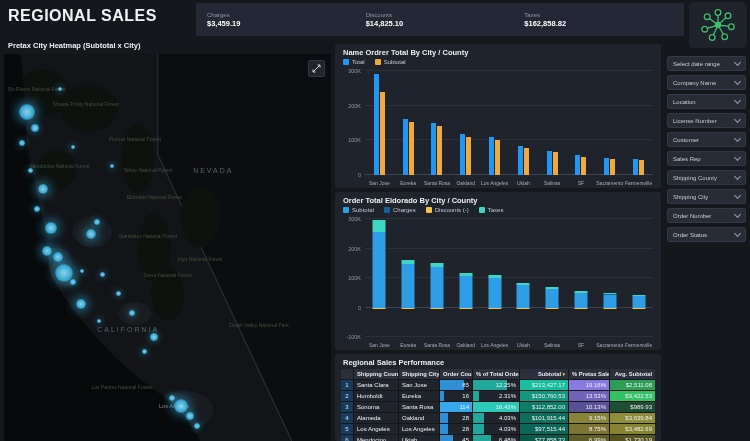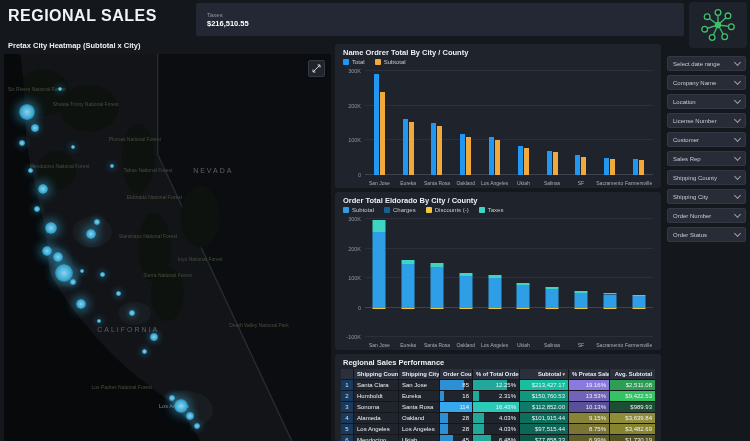--- a/index.html
+++ b/index.html
@@ -57,22 +57,30 @@
   .flabel{white-space:nowrap;overflow:hidden;}
   .chev{width:4px;height:4px;border-right:1px solid #97a0ac;border-bottom:1px solid #97a0ac;transform:rotate(45deg);margin-top:-2px;flex:none;}
 </style>
 </head>
 <body>
 
 <h1 id="pageTitle">REGIONAL SALES</h1>
 
 <div id="kpiBar">
     <div class="kpi">
+      <div class="kpi-label">Charges</div>
+      <div class="kpi-value">$3,459.19</div>
+    </div>
+    <div class="kpi">
+      <div class="kpi-label">Discounts</div>
+      <div class="kpi-value">$14,825.10</div>
+    </div>
+    <div class="kpi">
       <div class="kpi-label">Taxes</div>
-      <div class="kpi-value">$216,510.55</div>
+      <div class="kpi-value">$162,858.82</div>
     </div>
   </div>
 
 <div id="logoTile">
   <svg width="40" height="40" viewBox="0 0 48 48">
     <g stroke="#3fbf6f" stroke-width="1.6" fill="none">
       <line x1="24" y1="24" x2="24" y2="9"></line>
         <line x1="24" y1="24" x2="36" y2="13"></line>
       <line x1="24" y1="24" x2="40" y2="26"></line>
         <line x1="24" y1="24" x2="32" y2="38"></line>

